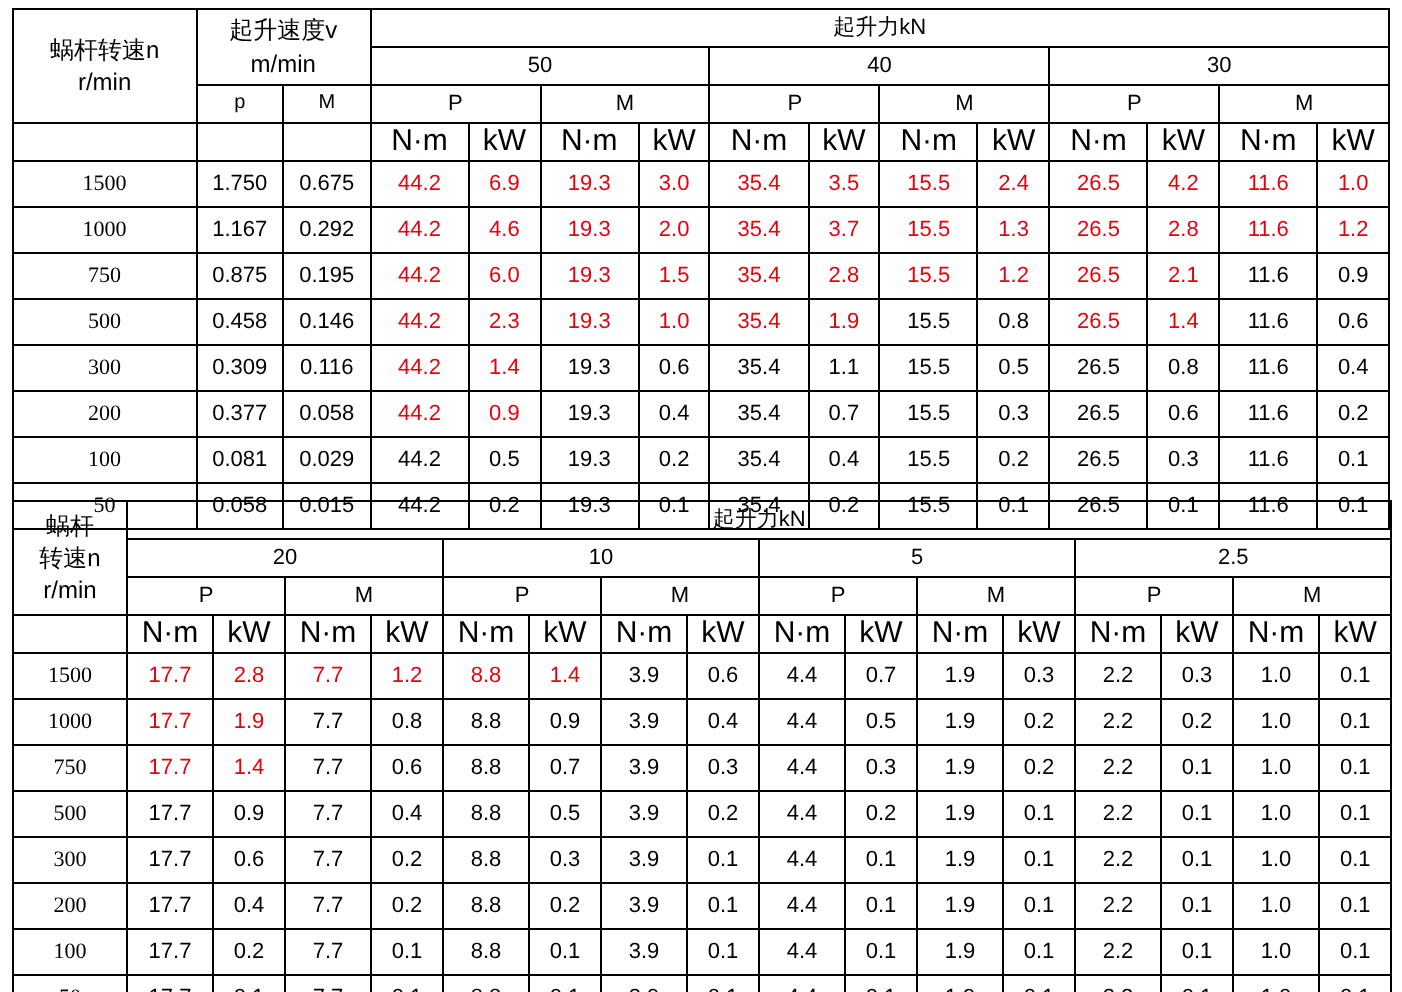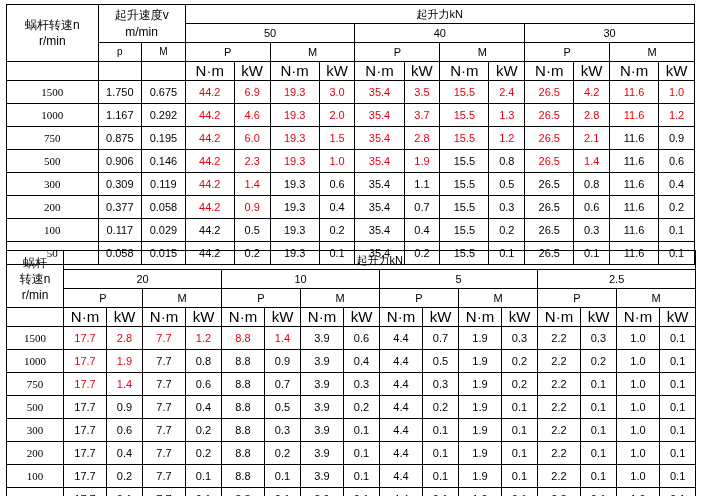--- a/index.html
+++ b/index.html
@@ -142,39 +142,39 @@
           <td class="cell red">2.8</td>
           <td class="cell red">15.5</td>
           <td class="cell red">1.2</td>
           <td class="cell red">26.5</td>
           <td class="cell red">2.1</td>
           <td class="cell">11.6</td>
           <td class="cell">0.9</td>
         </tr>
         <tr>
           <td class="cell rowhead">500</td>
-          <td class="cell">0.906</td>
+          <td class="cell">0.458</td>
           <td class="cell">0.146</td>
           <td class="cell red">44.2</td>
           <td class="cell red">2.3</td>
           <td class="cell red">19.3</td>
           <td class="cell red">1.0</td>
           <td class="cell red">35.4</td>
           <td class="cell red">1.9</td>
           <td class="cell">15.5</td>
           <td class="cell">0.8</td>
           <td class="cell red">26.5</td>
           <td class="cell red">1.4</td>
           <td class="cell">11.6</td>
           <td class="cell">0.6</td>
         </tr>
         <tr>
           <td class="cell rowhead">300</td>
           <td class="cell">0.309</td>
-          <td class="cell">0.119</td>
+          <td class="cell">0.116</td>
           <td class="cell red">44.2</td>
           <td class="cell red">1.4</td>
           <td class="cell">19.3</td>
           <td class="cell">0.6</td>
           <td class="cell">35.4</td>
           <td class="cell">1.1</td>
           <td class="cell">15.5</td>
           <td class="cell">0.5</td>
           <td class="cell">26.5</td>
           <td class="cell">0.8</td>
@@ -193,21 +193,21 @@
           <td class="cell">0.7</td>
           <td class="cell">15.5</td>
           <td class="cell">0.3</td>
           <td class="cell">26.5</td>
           <td class="cell">0.6</td>
           <td class="cell">11.6</td>
           <td class="cell">0.2</td>
         </tr>
         <tr>
           <td class="cell rowhead">100</td>
-          <td class="cell">0.117</td>
+          <td class="cell">0.081</td>
           <td class="cell">0.029</td>
           <td class="cell">44.2</td>
           <td class="cell">0.5</td>
           <td class="cell">19.3</td>
           <td class="cell">0.2</td>
           <td class="cell">35.4</td>
           <td class="cell">0.4</td>
           <td class="cell">15.5</td>
           <td class="cell">0.2</td>
           <td class="cell">26.5</td>

